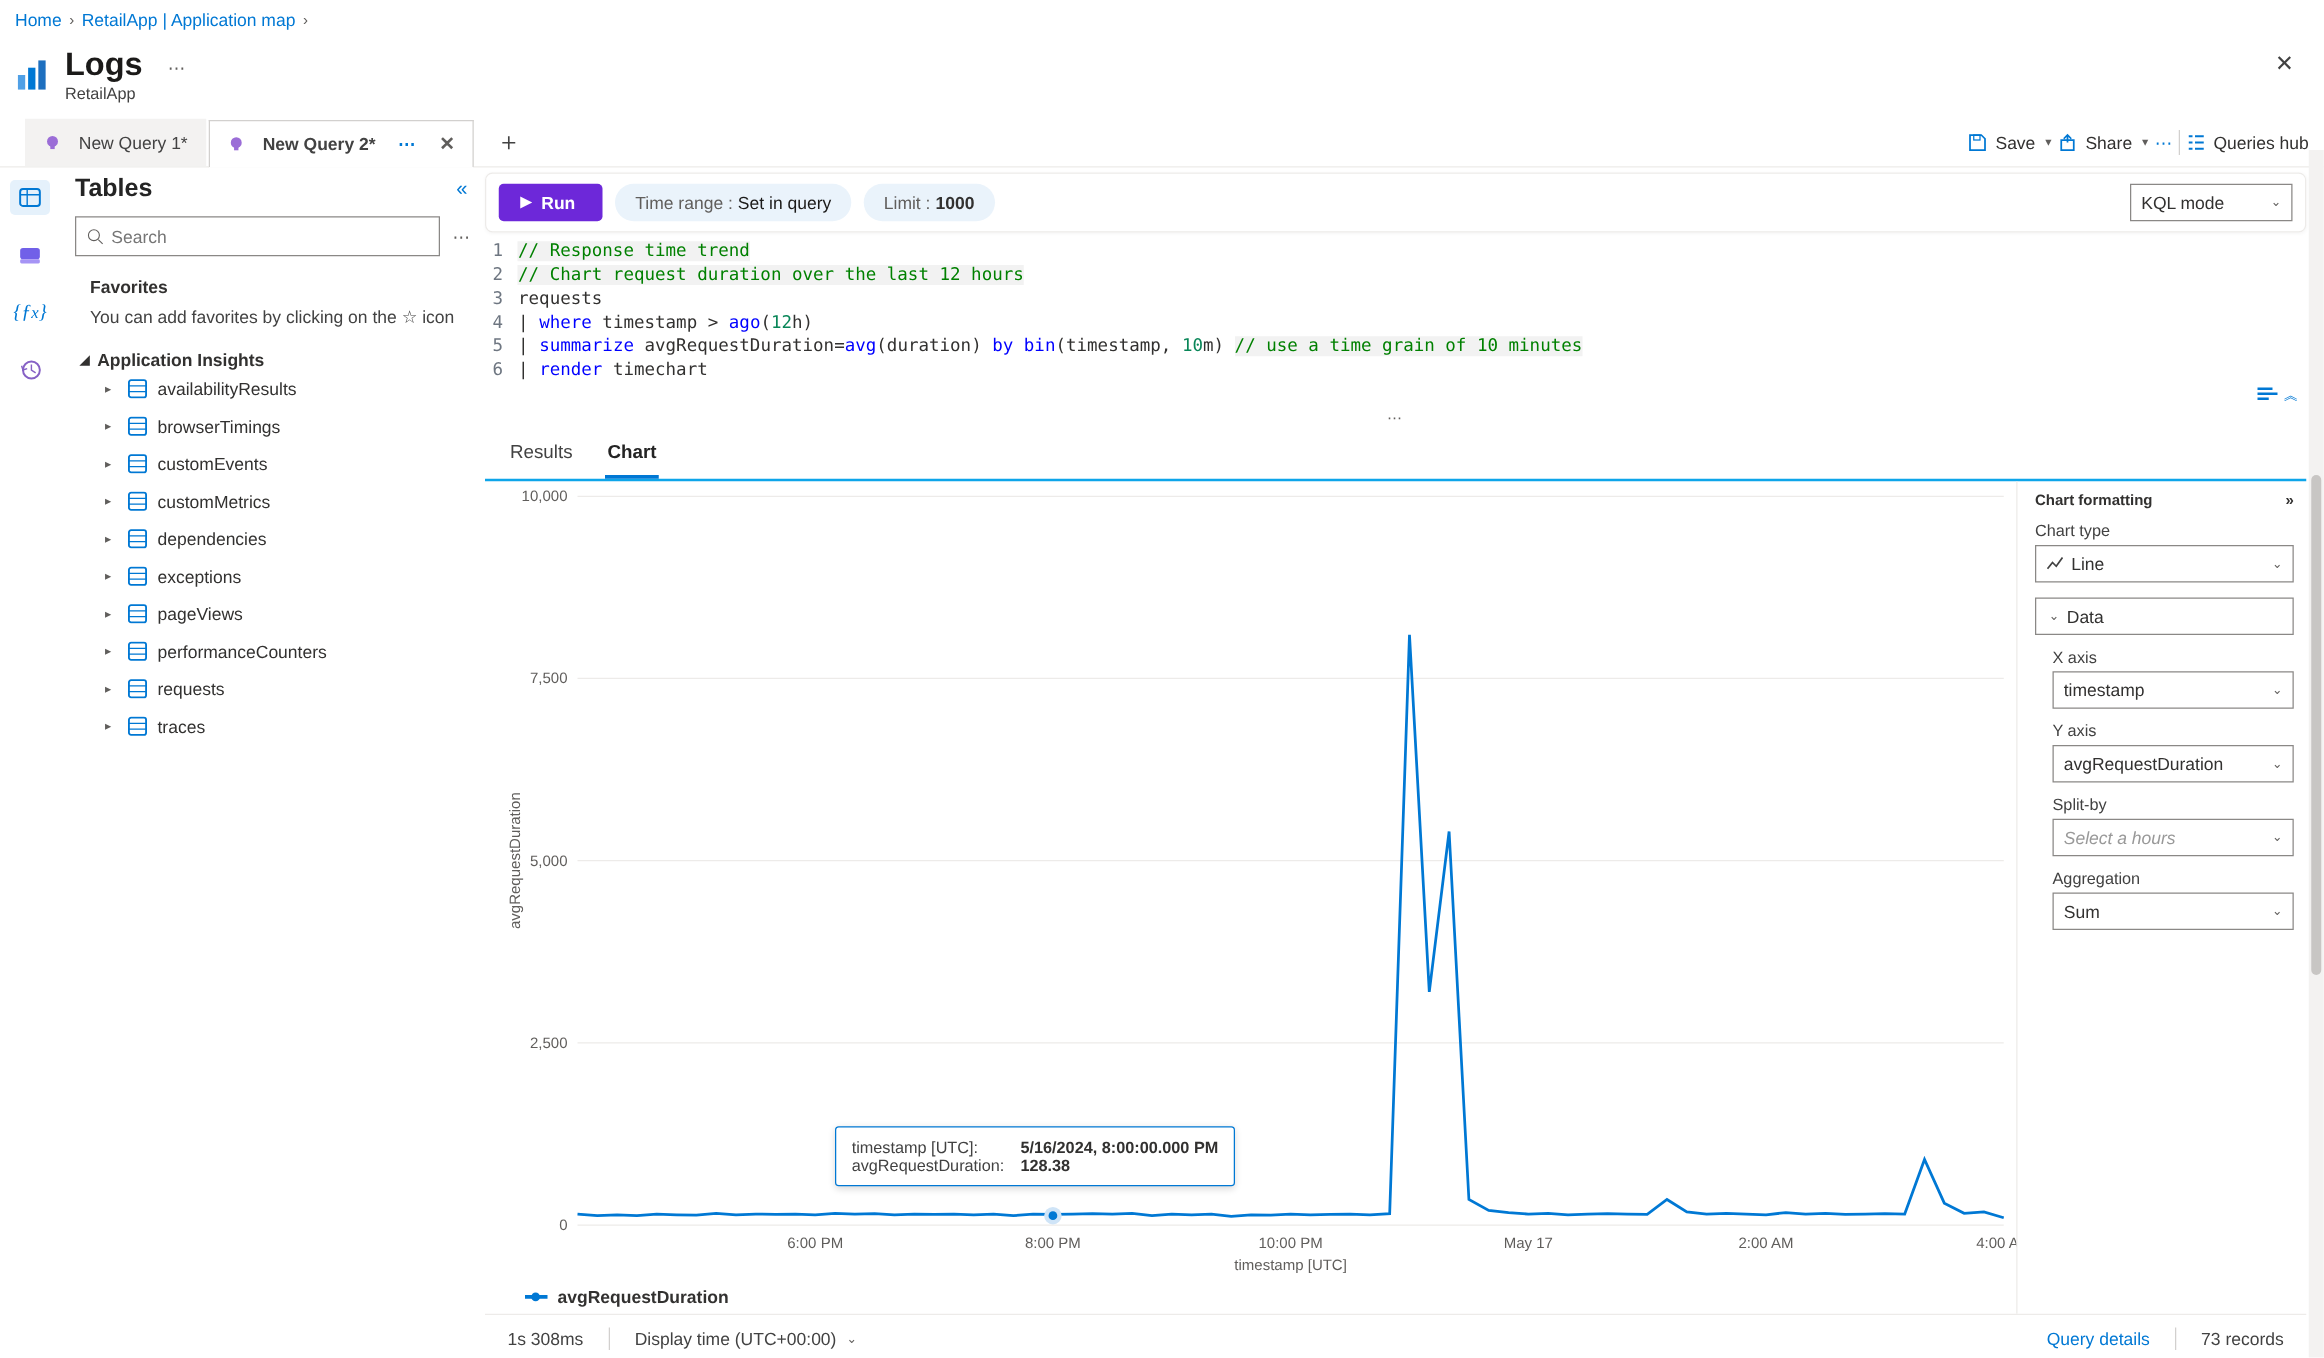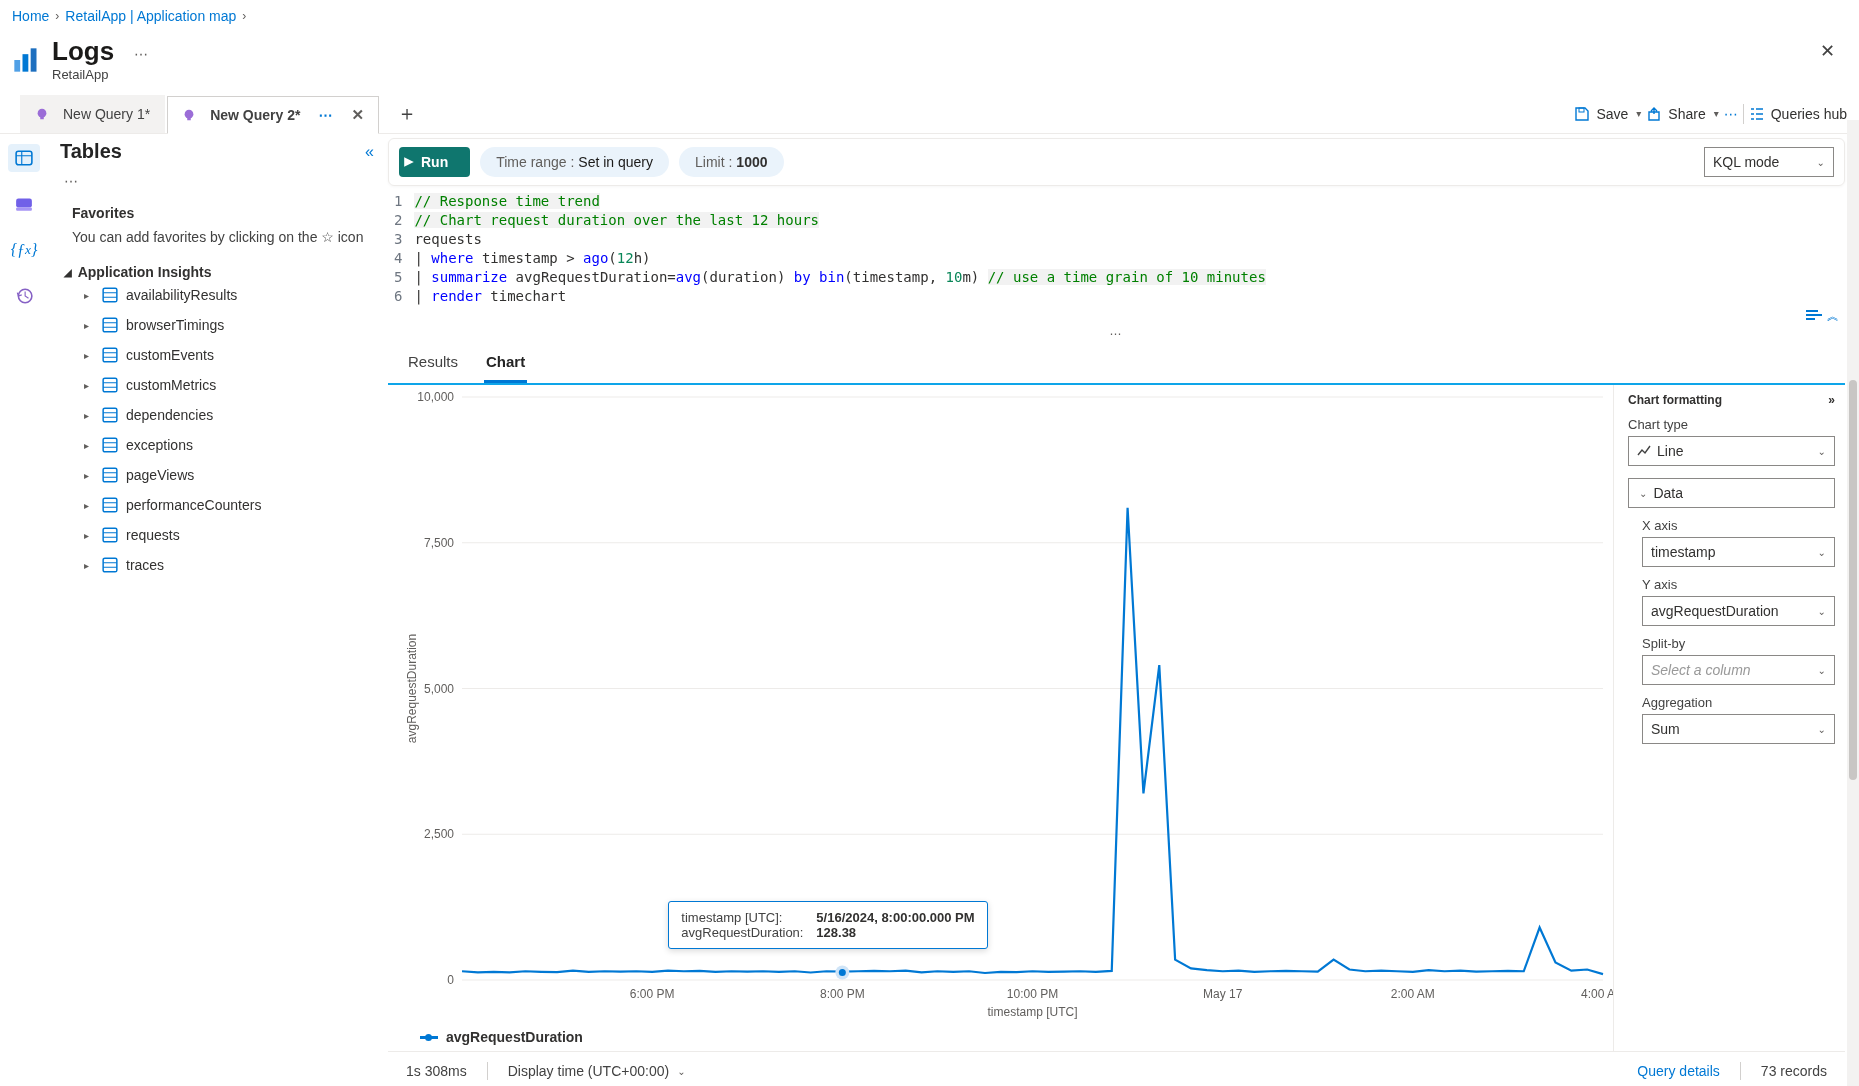--- a/index.html
+++ b/index.html
@@ -53,21 +53,21 @@
 .fav-hint { color: #424242; margin: 0 16px 16px 24px; line-height: 1.5; }
 .tree-head { display: flex; align-items: center; gap: 6px; font-weight: 600; margin-left: 16px; cursor: pointer; }
 .tree-caret { font-size: 10px; }
 .tree-item { display: flex; align-items: center; gap: 8px; padding: 7px 0 7px 36px; cursor: pointer; color: #323130; }
 .tree-item .caret { color: #605e5c; font-size: 10px; width: 10px; }
 .tree-item .ic { color: #0078d4; width: 16px; height: 16px; }
 
 
 .work { flex: 1; display: flex; flex-direction: column; min-width: 0; padding-right: 14px; }
 .querybar { display: flex; align-items: center; gap: 10px; padding: 8px 10px; border: 1px solid #edebe9; border-radius: 6px; margin-top: 4px; box-shadow: 0 1px 3px rgba(0,0,0,0.04); }
-.btn-run { background: #0f766e; color: #fff; border: none; height: 30px; padding: 0 22px 0 4px; border-radius: 4px; display: flex; align-items: center; gap: 6px; cursor: pointer; font-size: 14px; font-weight: 600; }
+.btn-run { background: #6d28d9; color: #fff; border: none; height: 30px; padding: 0 22px 0 16px; border-radius: 4px; display: flex; align-items: center; gap: 6px; cursor: pointer; font-size: 14px; font-weight: 600; }
 .pill { background: #eaf3fb; height: 30px; display: flex; align-items: center; padding: 0 16px; border-radius: 16px; color: #323130; cursor: pointer; }
 .pill .lab { color: #605e5c; margin-right: 4px; }
 .pill .val { font-weight: 600; }
 .sel-mode { margin-left: auto; border: 1px solid #8a8886; height: 30px; width: 130px; padding: 0 8px; display: flex; align-items: center; justify-content: space-between; cursor: pointer; }
 
 .editor { border: 0; font-family: Consolas, monospace; font-size: 14px; line-height: 19px; padding: 6px 0 0 0; display: flex; }
 .gutter { text-align: right; color: #6e7681; padding: 0 12px 0 6px; user-select: none; }
 .gutter div { height: 19px; }
 .code { flex: 1; white-space: pre; }
 .code .ln { height: 19px; }
@@ -209,20 +209,27 @@
           </svg>
         </div>
     </div>
 
     <div class="side">
       <div class="side-top">
         <div class="side-title">Tables</div>
         <div class="side-collapse">«</div>
       </div>
       <div class="side-search-row">
+        <div class="side-search">
+          <svg width="14" height="14" viewBox="0 0 16 16">
+              <circle cx="7" cy="7" r="5" fill="none" stroke="#605e5c"></circle>
+              <path d="M11 11l4 4" stroke="#605e5c"></path>
+            </svg>
+          <input placeholder="Search" style="">
+        </div>
         <div class="side-searchmore">⋯</div>
       </div>
       <div class="fav-head">Favorites</div>
       <div class="fav-hint">You can add favorites by clicking on the ☆ icon</div>
       <div class="tree-head">
         <span class="tree-caret">◢</span>
         <span>Application Insights</span>
       </div>
       <div id="tree-items">
           <div class="tree-item">
@@ -414,21 +421,21 @@
                 <span>timestamp</span>
                 <span class="chev-down">⌄</span>
               </div>
             <div class="fmt-label">Y axis</div>
             <div class="fmt-sel">
                 <span>avgRequestDuration</span>
                 <span class="chev-down">⌄</span>
               </div>
             <div class="fmt-label">Split-by</div>
             <div class="fmt-sel">
-                <span class="placeholder">Select a column</span>
+                <span class="placeholder">Select a hours</span>
                 <span class="chev-down">⌄</span>
               </div>
             <div class="fmt-label">Aggregation</div>
             <div class="fmt-sel">
                 <span>Sum</span>
                 <span class="chev-down">⌄</span>
               </div>
           </div>
         </div>
       </div>

